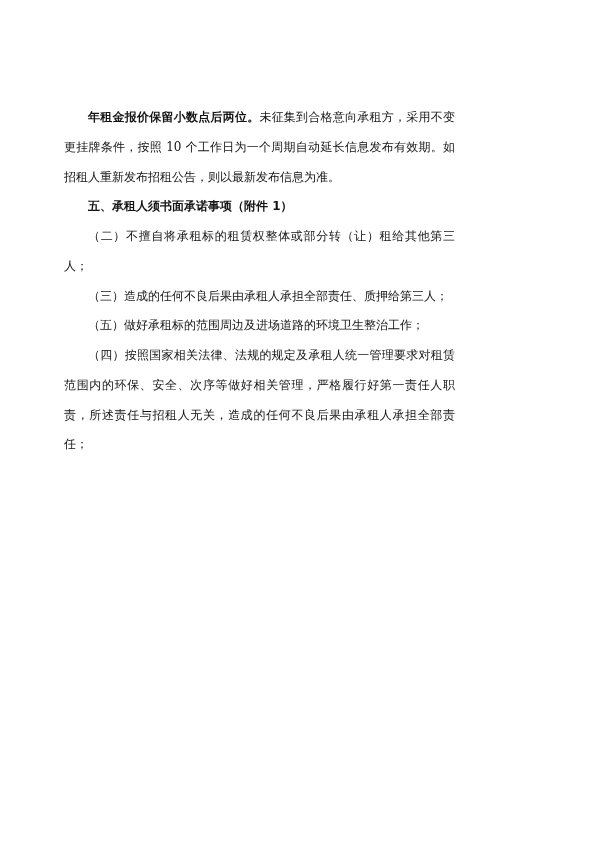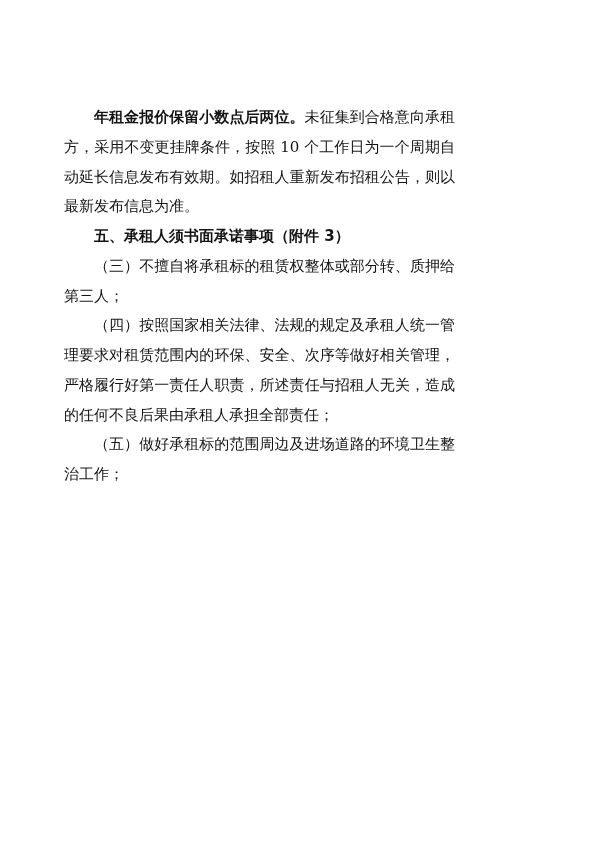--- a/index.html
+++ b/index.html
@@ -8,21 +8,21 @@
     background: #ffffff;
   }
   .page {
     position: relative;
     width: 525px;
     height: 848px;
     background: #ffffff;
     box-sizing: border-box;
     padding: 103px 70px 0 64px;
     font-family: "DejaVu Serif", "Liberation Serif", serif;
-    font-size: 15px;
+    font-size: 12px;
     line-height: 29.75px;
     color: #141414;
     overflow: hidden;
   }
   .page p {
     margin: 0;
     padding: 0;
     text-indent: 2em;
     text-align: justify;
     word-break: break-all;
@@ -36,25 +36,26 @@
     text-align: left;
   }
 </style>
 </head>
 <body>
 
 <div class="page">
 
   <p><span class="lead-bold">年租金报价保留小数点后两位。</span><span>未征集到合格意向承租方，采用不变更挂牌条件，按照 10 个工作日为一个周期自动延长信息发布有效期。如招租人重新发布招租公告，则以最新发布信息为准。</span></p>
 
-  <p class="doc-heading">五、承租人须书面承诺事项（附件 3）</p>
+  <p class="doc-heading">五、承租人须书面承诺事项（附件 1）</p>
 
 
+  <p>（二）不擅自将承租标的租赁权整体或部分转（让）租给其他第三人；</p>
 
-  <p>（三）不擅自将承租标的租赁权整体或部分转、质押给第三人；</p>
+  <p>（三）造成的任何不良后果由承租人承担全部责任、质押给第三人；</p>
+
+  <p>（五）做好承租标的范围周边及进场道路的环境卫生整治工作；</p>
 
   <p>（四）按照国家相关法律、法规的规定及承租人统一管理要求对租赁范围内的环保、安全、次序等做好相关管理，严格履行好第一责任人职责，所述责任与招租人无关，造成的任何不良后果由承租人承担全部责任；</p>
-
-  <p>（五）做好承租标的范围周边及进场道路的环境卫生整治工作；</p>
 
 
 
 </div>
 
 </body></html>

